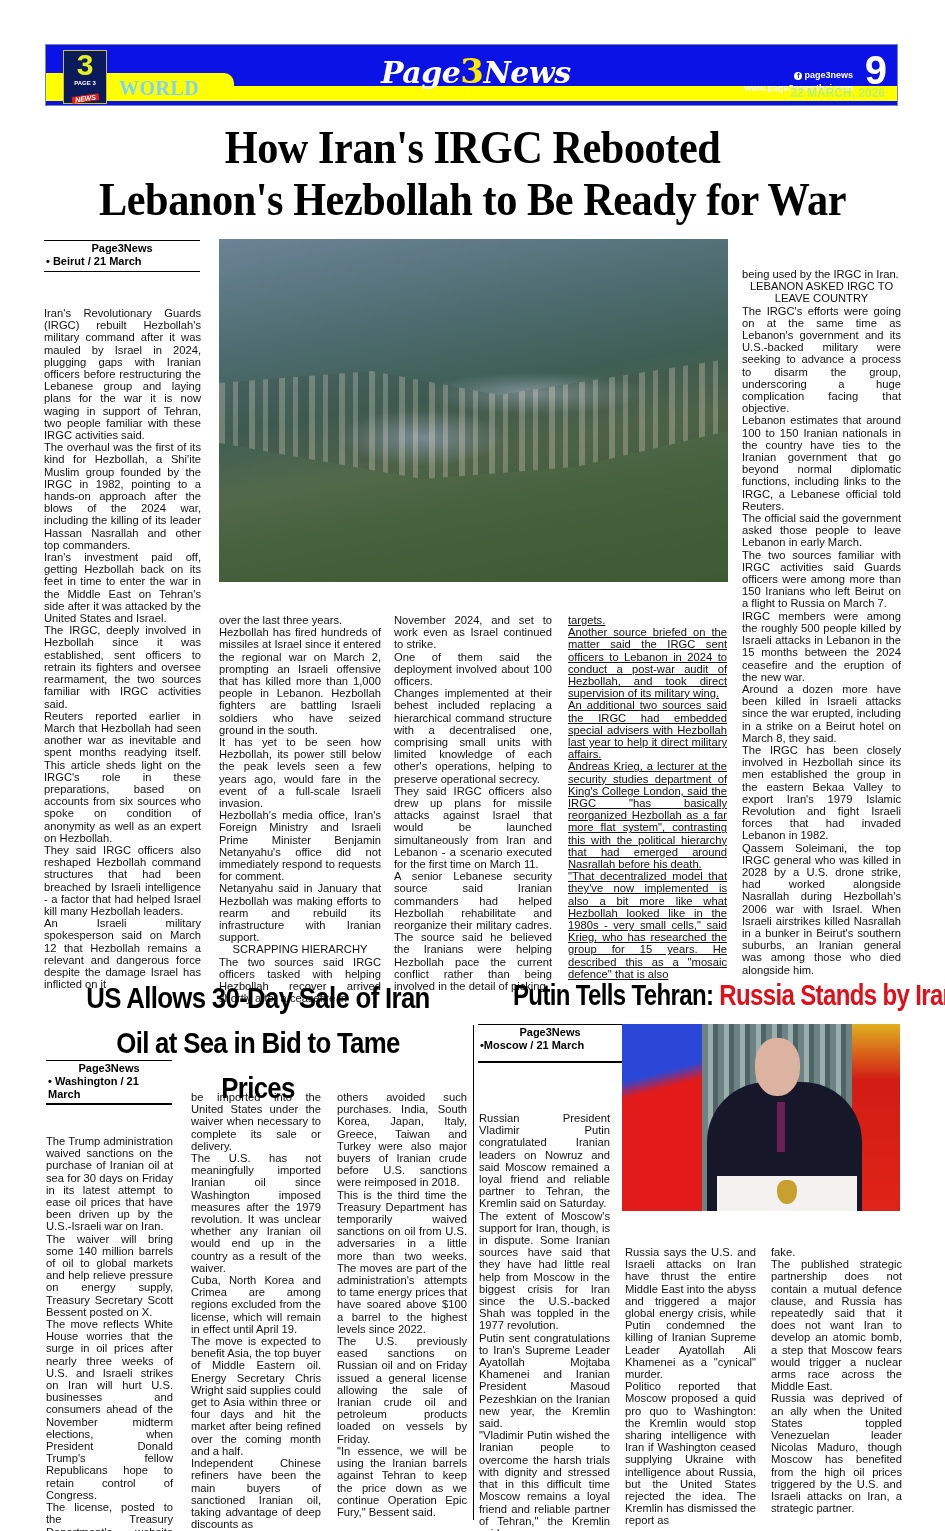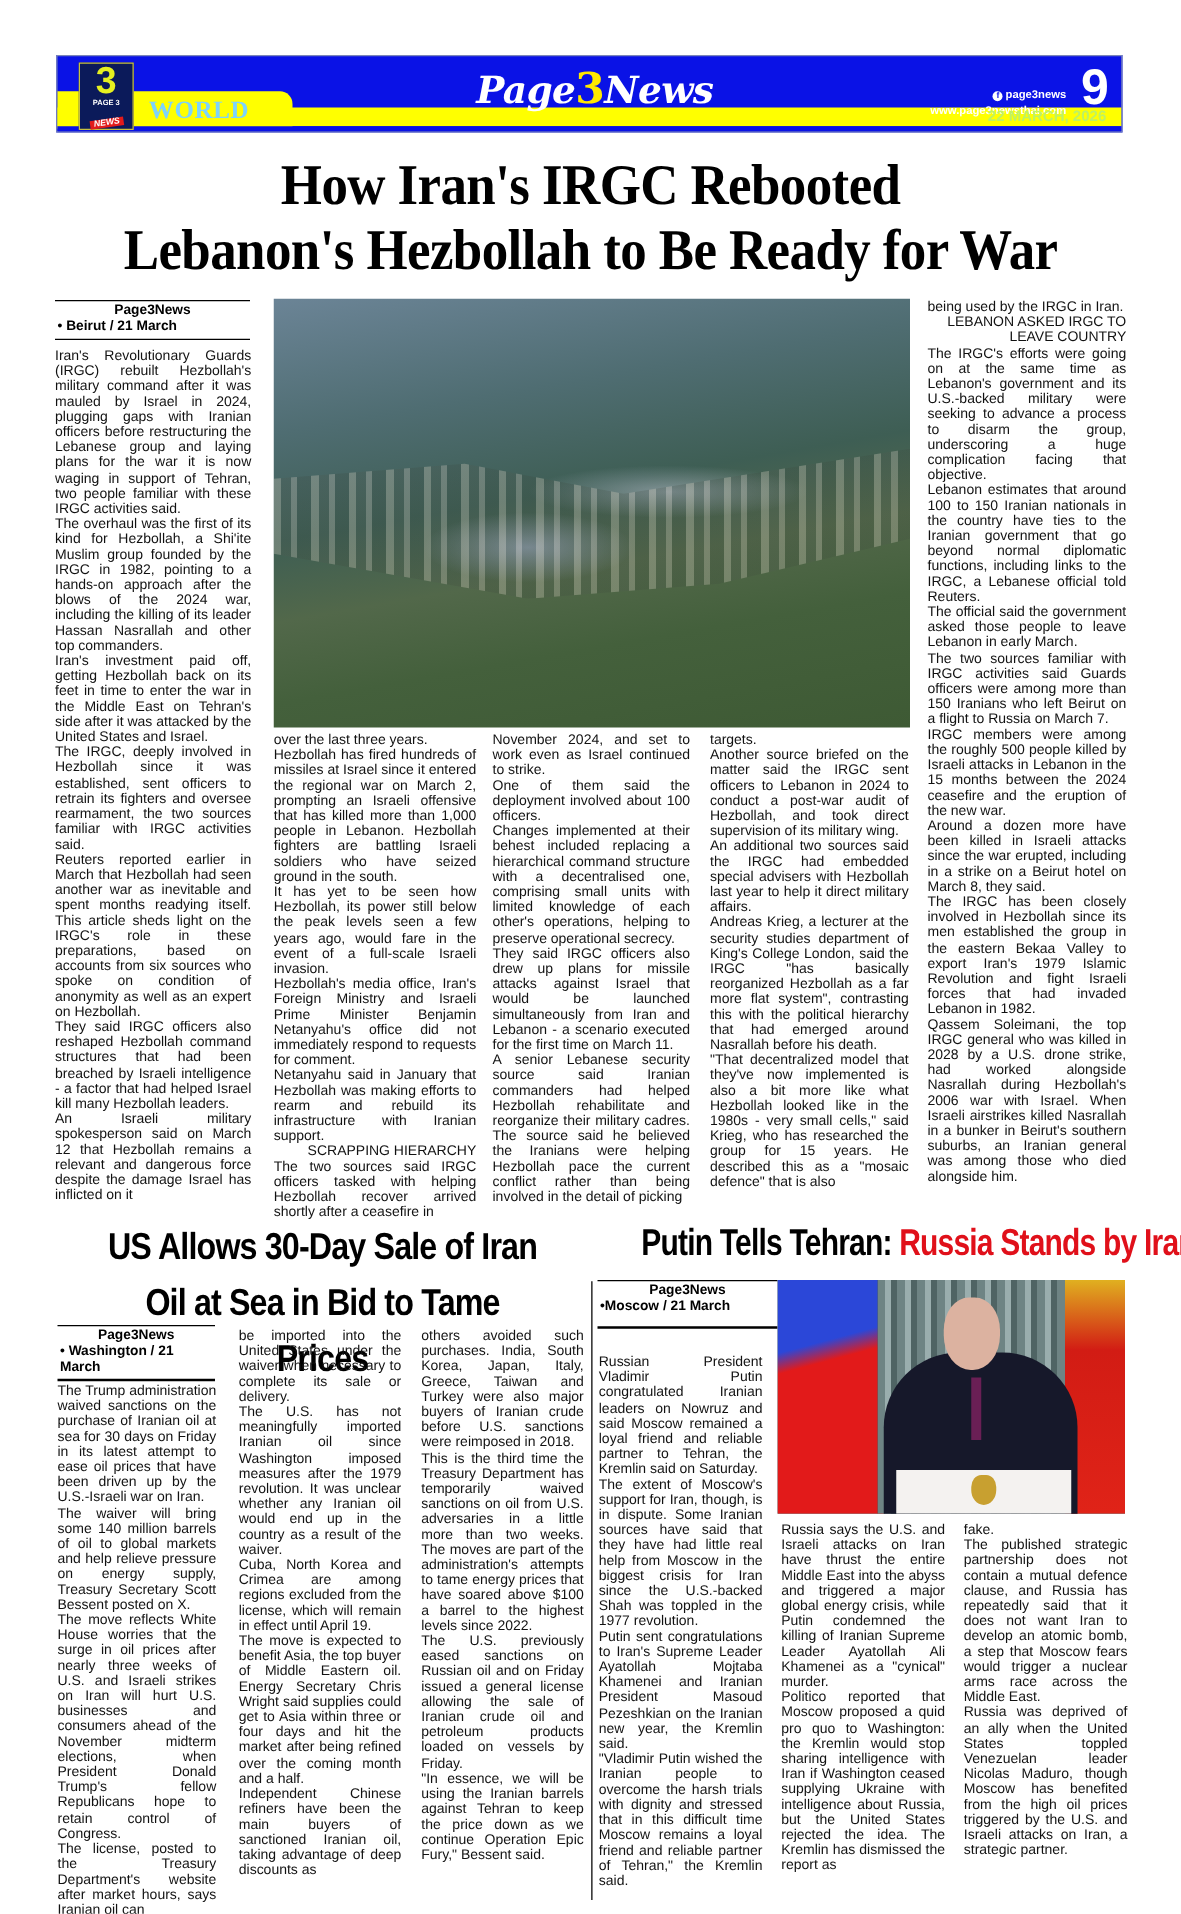--- a/index.html
+++ b/index.html
@@ -22,23 +22,23 @@
   .mh-brand .three { color: #ffe800; font-size: 34px; font-style: normal; }
   .mh-social { position: absolute; right: 44px; top: 24px; color: #fff; font-size: 9px; font-weight: bold; text-align: right; line-height: 13px; }
   .mh-social .fb { display: inline-block; width: 8px; height: 8px; border-radius: 50%; background: #fff; color: #0a12e6; font-size: 7px; line-height: 8px; text-align: center; margin-right: 2px; }
   .mh-page { position: absolute; right: 10px; top: 3px; color: #fff; font-size: 40px; font-weight: bold; font-family: "Liberation Sans", sans-serif; line-height: 44px; }
   .mh-date { position: absolute; right: 12px; bottom: 5px; color: #bef264; font-size: 12px; font-weight: bold; line-height: 14px; }
 
   
   .headline { left: 30px; top: 122px; width: 885px; text-align: center; font-family: "Liberation Serif", serif; font-weight: bold; font-size: 46px; line-height: 52px; letter-spacing: -0.5px; transform: scaleX(0.92); transform-origin: center top; }
 
   
-  .col { font-size: 11.2px; line-height: 12.2px; text-align: justify; color: #111; }
+  .col { font-size: 11.2px; line-height: 12.2px; text-align: justify; color: #111; margin-top: 28px; }
   .col p { margin: 0; }
-  .col .sub { text-align: right; }
+  .col .sub { text-align: center; }
 
   .byline { font-weight: bold; font-size: 11px; line-height: 13px; border-top: 1.5px solid #000; border-bottom: 1.5px solid #000; padding: 1px 0 3px; }
   .byline .src { display: block; text-align: center; }
   .byline .loc { display: block; padding-left: 2px; }
 
   .photo { overflow: hidden; }
   .lebanon-photo { left: 219px; top: 239px; width: 509px; height: 343px;
     background:
       radial-gradient(ellipse 120px 40px at 40% 58%, rgba(150,165,185,0.8), rgba(150,165,185,0) 70%),
       radial-gradient(ellipse 160px 30px at 62% 45%, rgba(170,180,195,0.6), rgba(170,180,195,0) 70%),
@@ -127,21 +127,21 @@
 </div>
 
 <div class="abs col" style="left:394px; top:586px; width:158px;">
   <p>November 2024, and set to work even as Israel continued to strike.</p>
   <p>One of them said the deployment involved about 100 officers.</p>
   <p>Changes implemented at their behest included replacing a hierarchical command structure with a decentralised one, comprising small units with limited knowledge of each other's operations, helping to preserve operational secrecy.</p>
   <p>They said IRGC officers also drew up plans for missile attacks against Israel that would be launched simultaneously from Iran and Lebanon - a scenario executed for the first time on March 11.</p>
   <p>A senior Lebanese security source said Iranian commanders had helped Hezbollah rehabilitate and reorganize their military cadres. The source said he believed the Iranians were helping Hezbollah pace the current conflict rather than being involved in the detail of picking</p>
 </div>
 
-<div class="abs col" style="left:568px; top:586px; width:159px;">
+<div class="abs col" style="left:568px; top:586px; width:159px;text-decoration:underline;">
   <p>targets.</p>
   <p>Another source briefed on the matter said the IRGC sent officers to Lebanon in 2024 to conduct a post-war audit of Hezbollah, and took direct supervision of its military wing.</p>
   <p>An additional two sources said the IRGC had embedded special advisers with Hezbollah last year to help it direct military affairs.</p>
   <p>Andreas Krieg, a lecturer at the security studies department of King's College London, said the IRGC "has basically reorganized Hezbollah as a far more flat system", contrasting this with the political hierarchy that had emerged around Nasrallah before his death.</p>
   <p>"That decentralized model that they've now implemented is also a bit more like what Hezbollah looked like in the 1980s - very small cells," said Krieg, who has researched the group for 15 years. He described this as a "mosaic defence" that is also</p>
 </div>
 
 <div class="abs col" style="left:742px; top:240px; width:159px;">
   <p>being used by the IRGC in Iran.</p>
   <p class="sub">LEBANON ASKED IRGC TO LEAVE COUNTRY</p>

